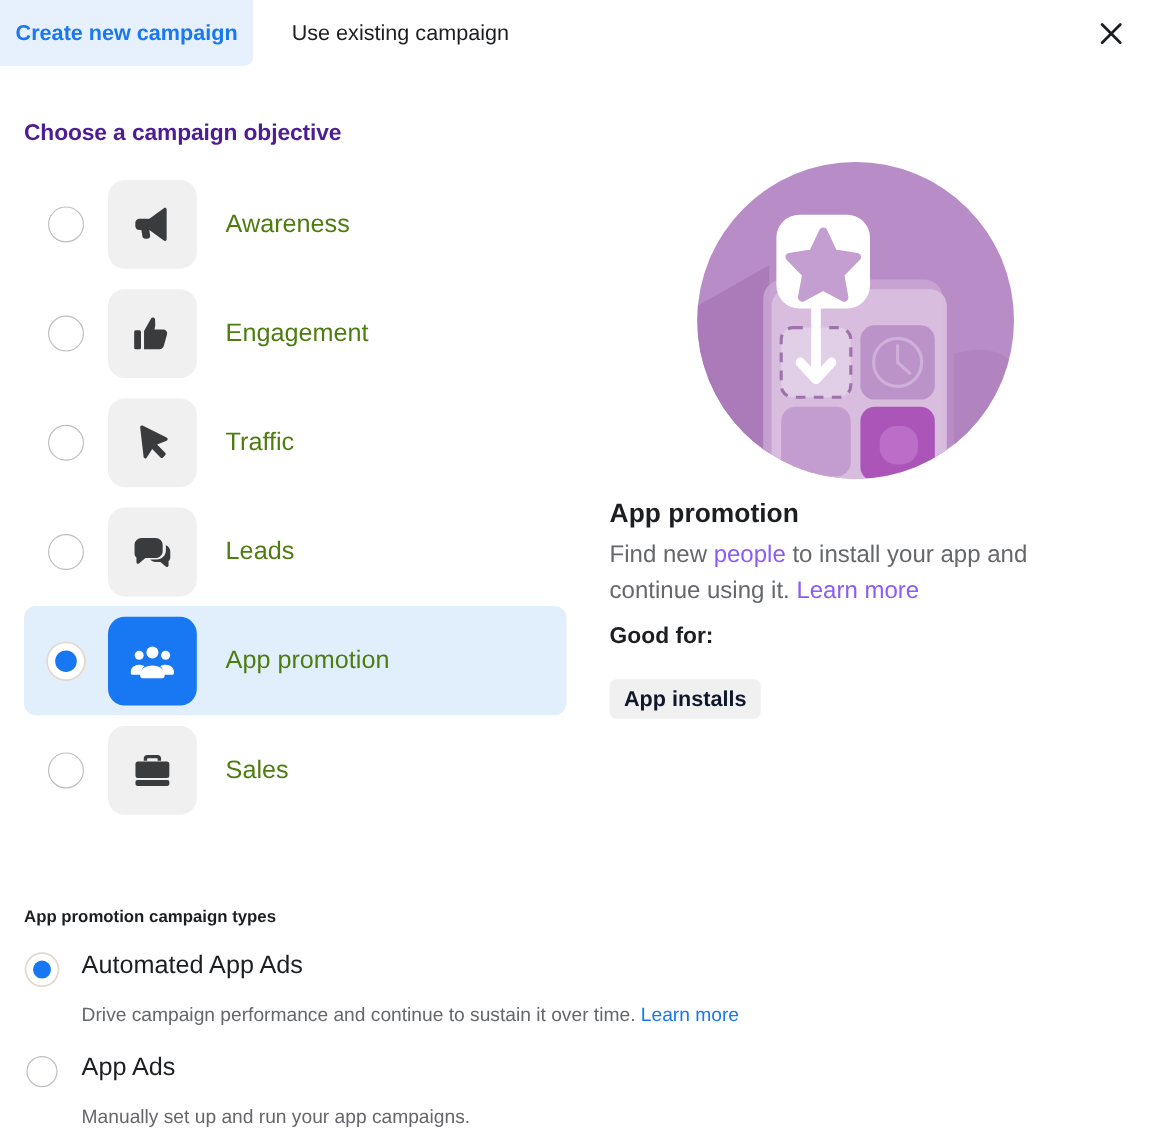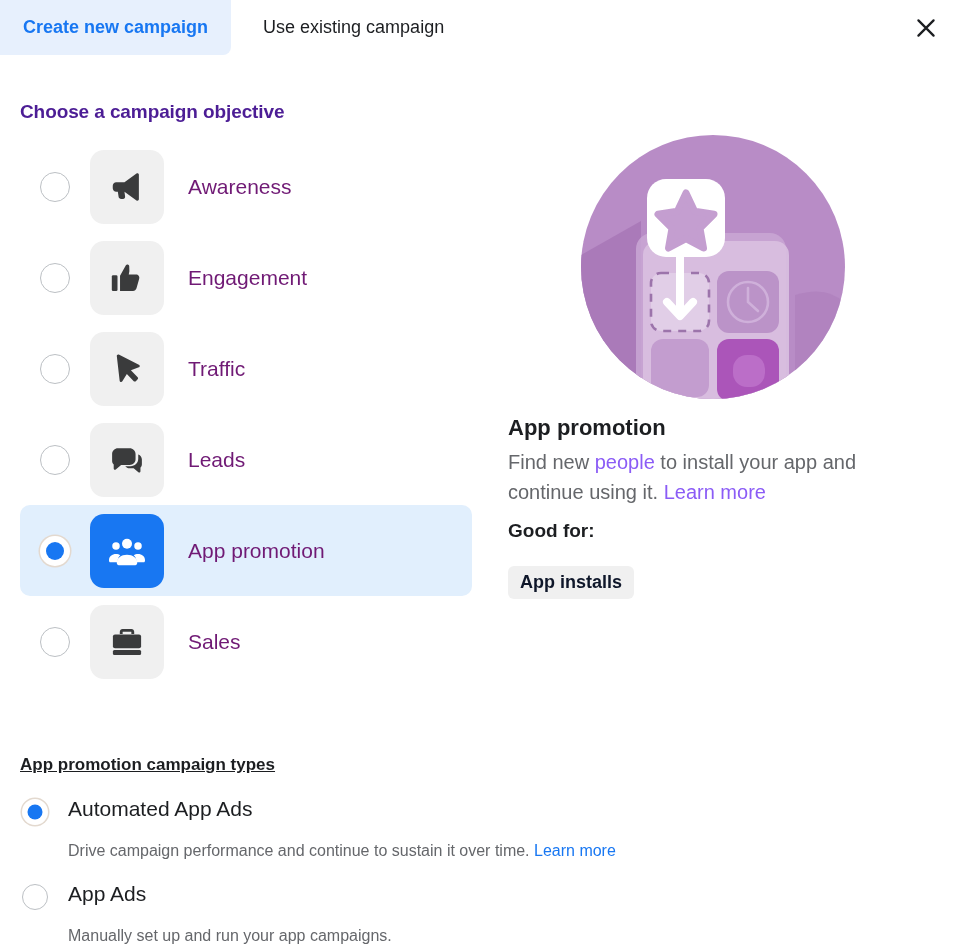--- a/index.html
+++ b/index.html
@@ -15,21 +15,21 @@
   .tabbar {
     position: relative;
     height: 56px;
     display: flex;
     align-items: flex-start;
   }
   .tab {
     height: 55px;
     display: flex;
     align-items: center;
-    padding: 0 23px;
+    padding: 0 13px;
     font-size: 18px;
     font-weight: 700;
     color: #1c1e21;
     cursor: pointer;
     white-space: nowrap;
   }
   .tab.active {
     background: #e7f0fd;
     color: #1877f2;
     border-radius: 0 0 8px 0;
@@ -116,21 +116,21 @@
     display: flex;
     align-items: center;
     justify-content: center;
   }
   .tile.blue { background: #1877f2; }
   .tile svg { display: block; }
 
   .obj-label {
     margin-left: 24px;
     font-size: 21px;
-    color: #701a75;
+    color: #4d7c0f;
   }
 
   
   .illus-wrap {
     display: flex;
     justify-content: center;
     padding-right: 22px;
     margin-top: -6px;
   }
   .detail-title {
@@ -161,24 +161,23 @@
     color: #0f172a;
     margin-top: 24px;
   }
   .chip-row { display: block; }
 
   
   .bottom {
     margin-top: 68px;
   }
   .bottom-title {
-    font-size: 17px;
+    font-size: 14px;
     font-weight: 700;
     color: #1c1e21;
-    text-decoration: underline;
   }
   .type-row {
     display: flex;
     margin-top: 22px;
   }
   .type-radio {
     width: 26px; height: 26px;
     border-radius: 50%;
     border: 1.6px solid #bcc0c4;
     background: #fff;

